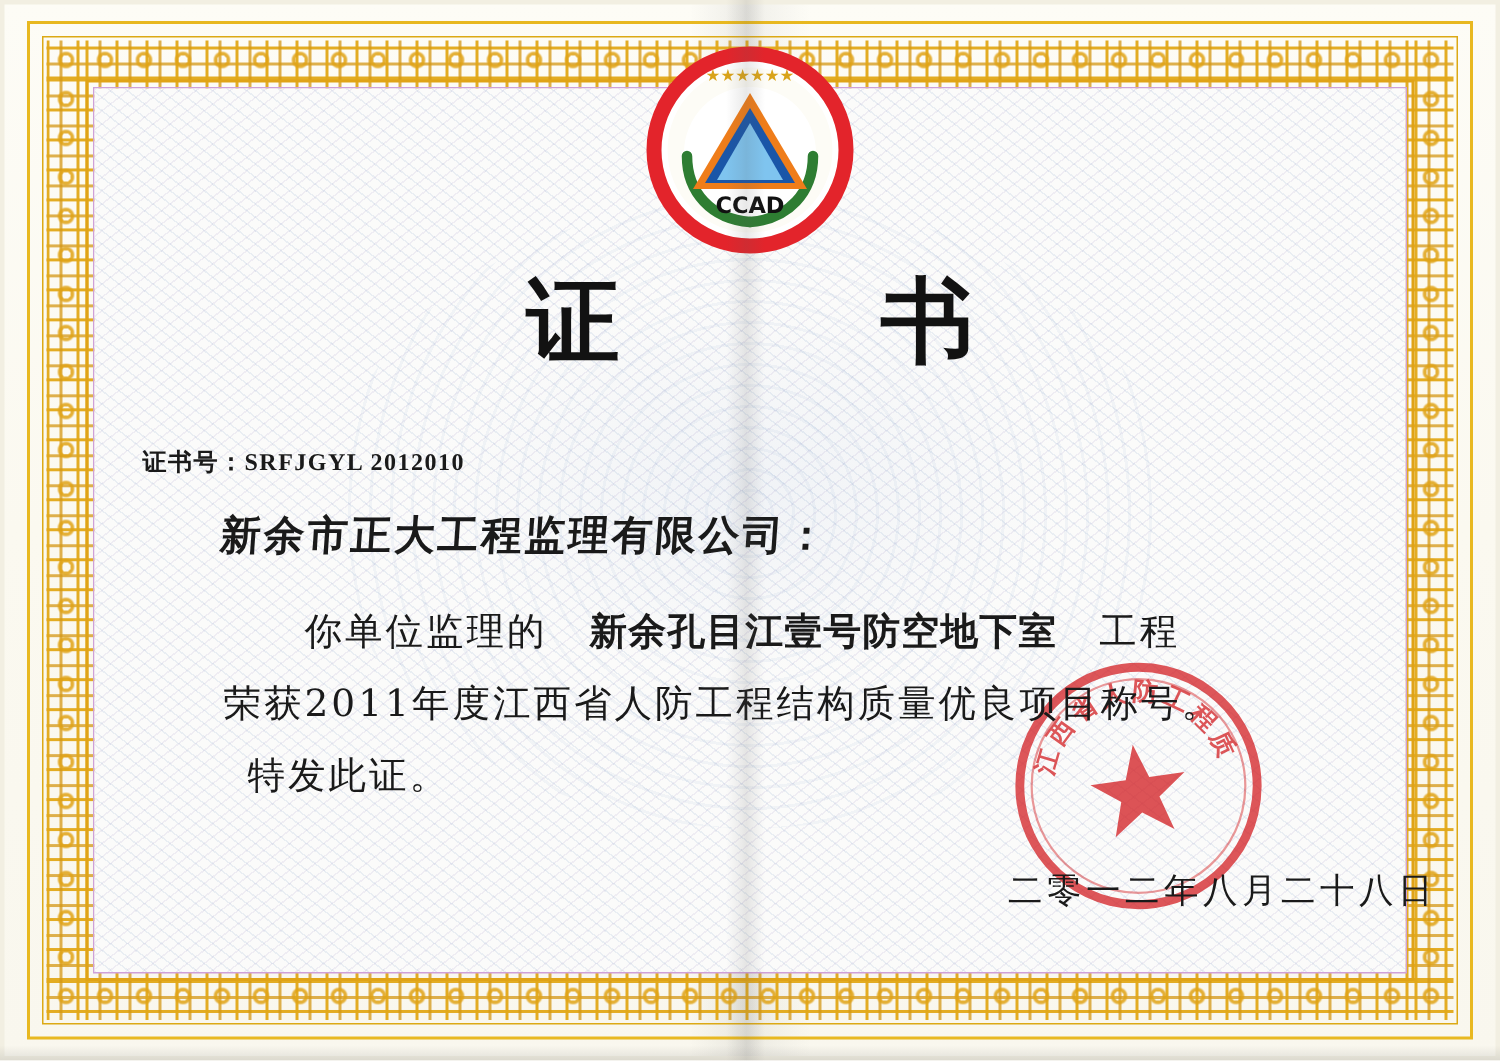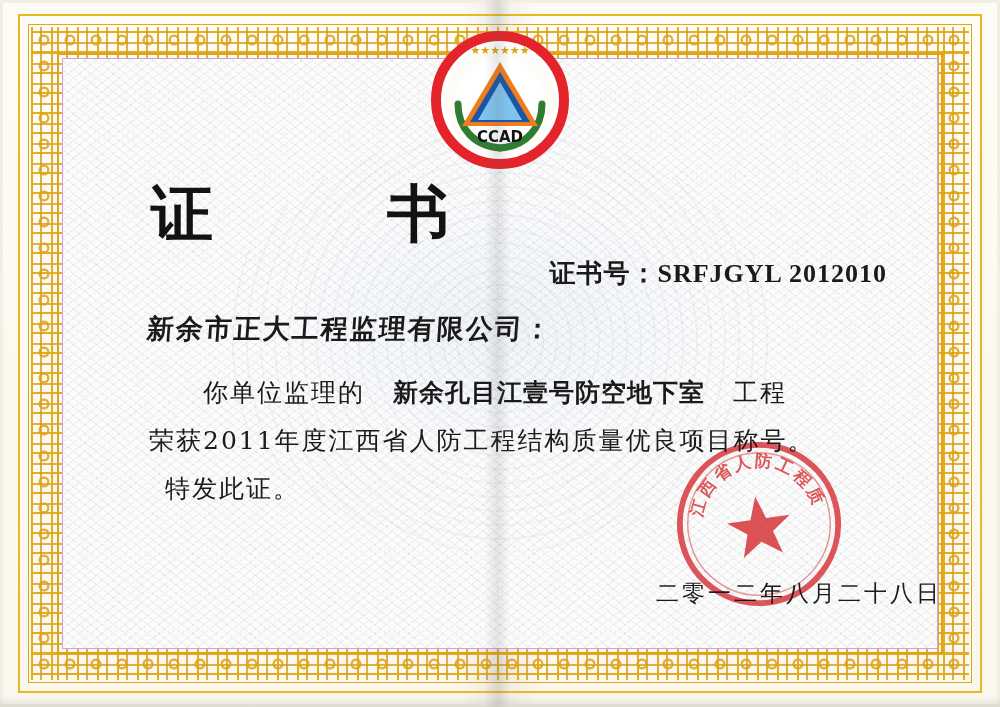--- a/index.html
+++ b/index.html
@@ -166,33 +166,33 @@
     position: absolute;
     left: 95px;
     top: 120px;
     right: 95px;
     bottom: 80px;
     z-index: 5;
     color: #1a1a1a;
   }
 
   .cert-title {
-    text-align: left;
+    text-align: center;
     font-size: 62px;
     letter-spacing: 56px;
     text-indent: 56px;
     font-weight: 700;
     margin-top: 52px;
     font-family: "DejaVu Serif", "Liberation Serif", serif;
     color: #121212;
   }
 
   .cert-number {
-    text-align: right;
-    font-size: 26px;
+    font-size: 16px;
+    margin-top: 42px;
     margin-right: 18px;
     letter-spacing: 1px;
     font-weight: 700;
     font-family: "Liberation Serif", "DejaVu Serif", serif;
   }
 
   .recipient {
     margin-top: 20px;
     margin-left: 52px;
     font-size: 27px;
@@ -233,21 +233,21 @@
   #seal {
     position: absolute;
     right: 112px;
     top: 0px;
     width: 178px;
     height: 178px;
     opacity: 0.86;
   }
   .date-line {
     position: absolute;
-    right: 18px;
+    right: 2px;
     bottom: 6px;
     font-size: 23px;
     letter-spacing: 3px;
     font-family: "DejaVu Serif", "Liberation Serif", serif;
     color: #1a1a1a;
     white-space: nowrap;
   }
 
   
   .fold-shadow {

